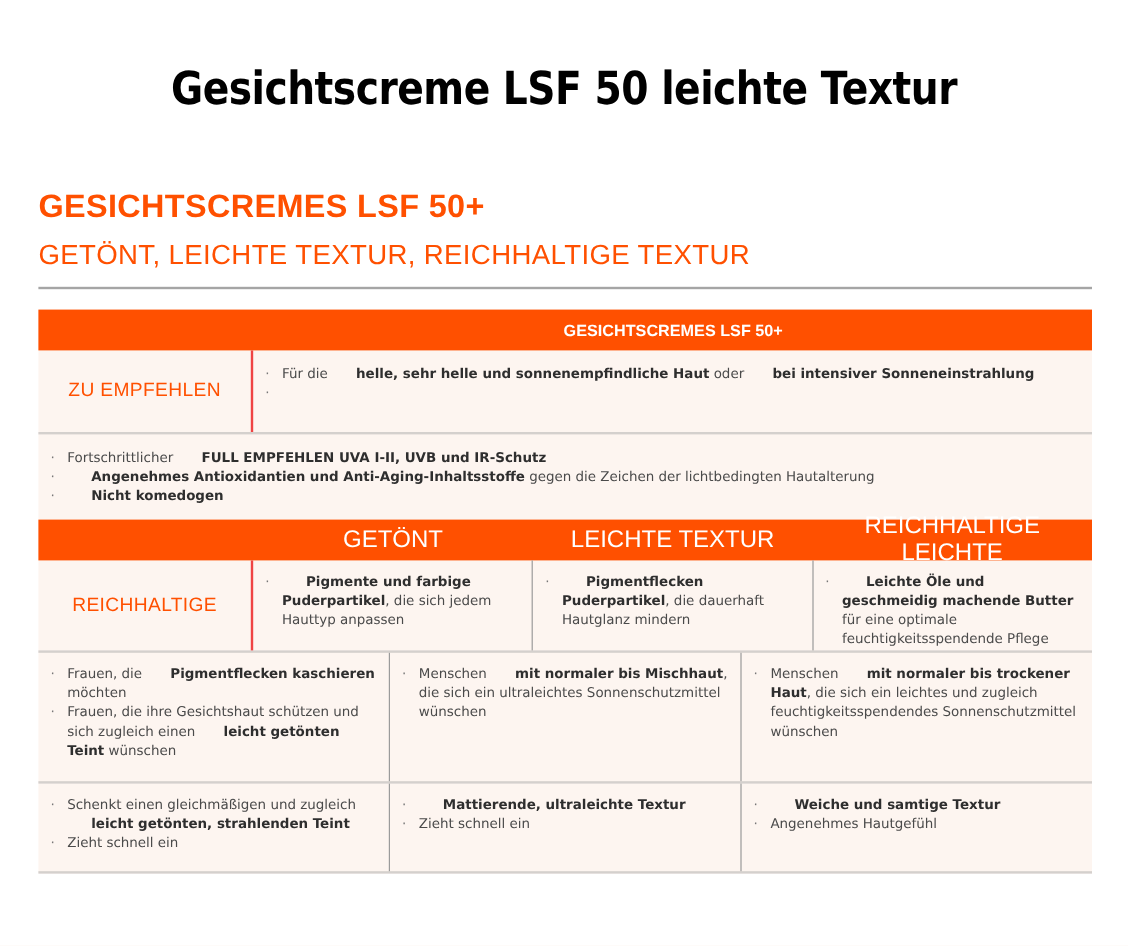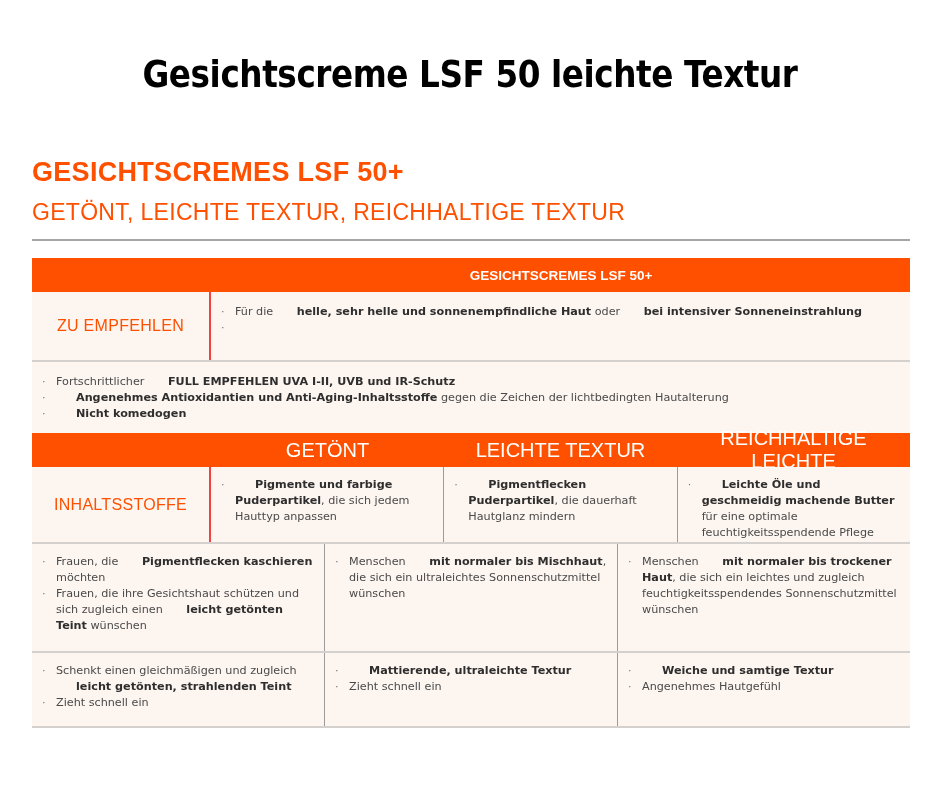--- a/index.html
+++ b/index.html
@@ -102,21 +102,21 @@
   </div>
 
   <div class="band">
     <div class="spacer"></div>
     <div class="col">GETÖNT</div>
     <div class="col">LEICHTE TEXTUR</div>
     <div class="col">REICHHALTIGE LEICHTE</div>
   </div>
 
   <div class="row r3">
-    <div class="label">INHALTSSTOFFE</div>
+    <div class="label">REICHHALTIGE</div>
     <div class="cell">
         <div class="bullet">
           <span class="dot">·</span>
           <span><b>Pigmente und farbige Puderpartikel</b>, die sich jedem Hauttyp anpassen</span>
         </div>
       </div>
     <div class="cell">
         <div class="bullet">
           <span class="dot">·</span>
           <span><b>Pigmentflecken Puderpartikel</b>, die dauerhaft Hautglanz mindern</span>

